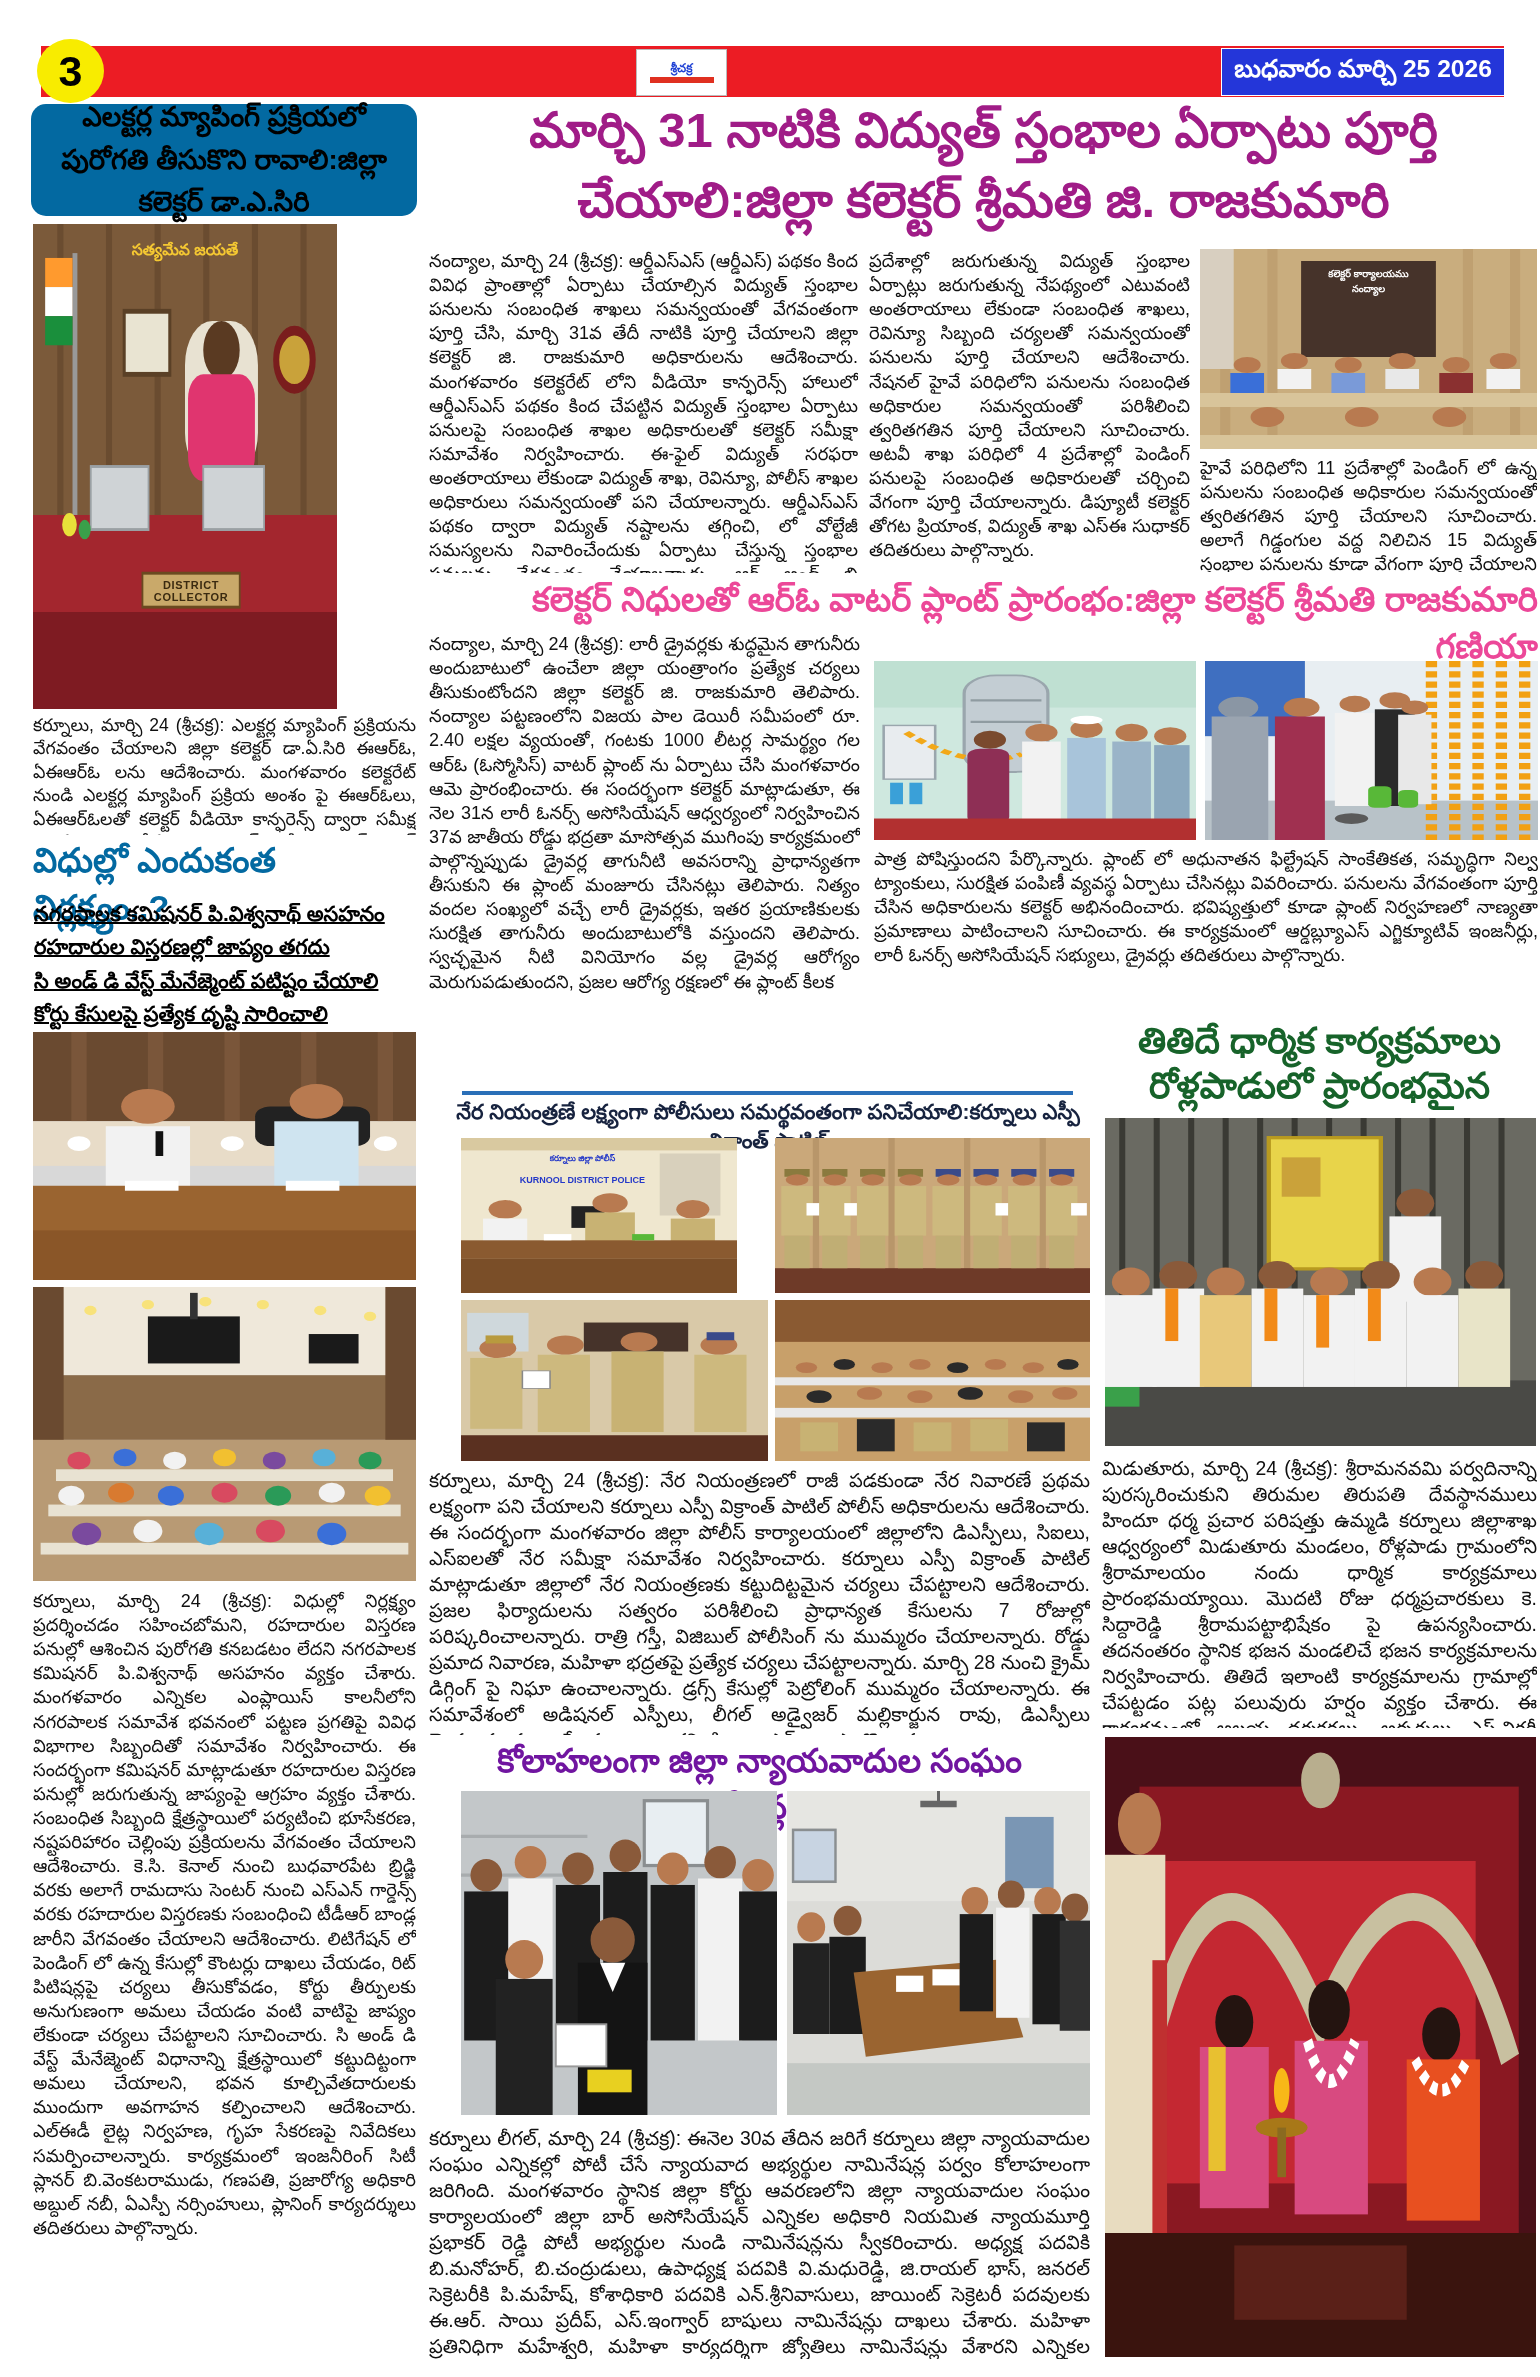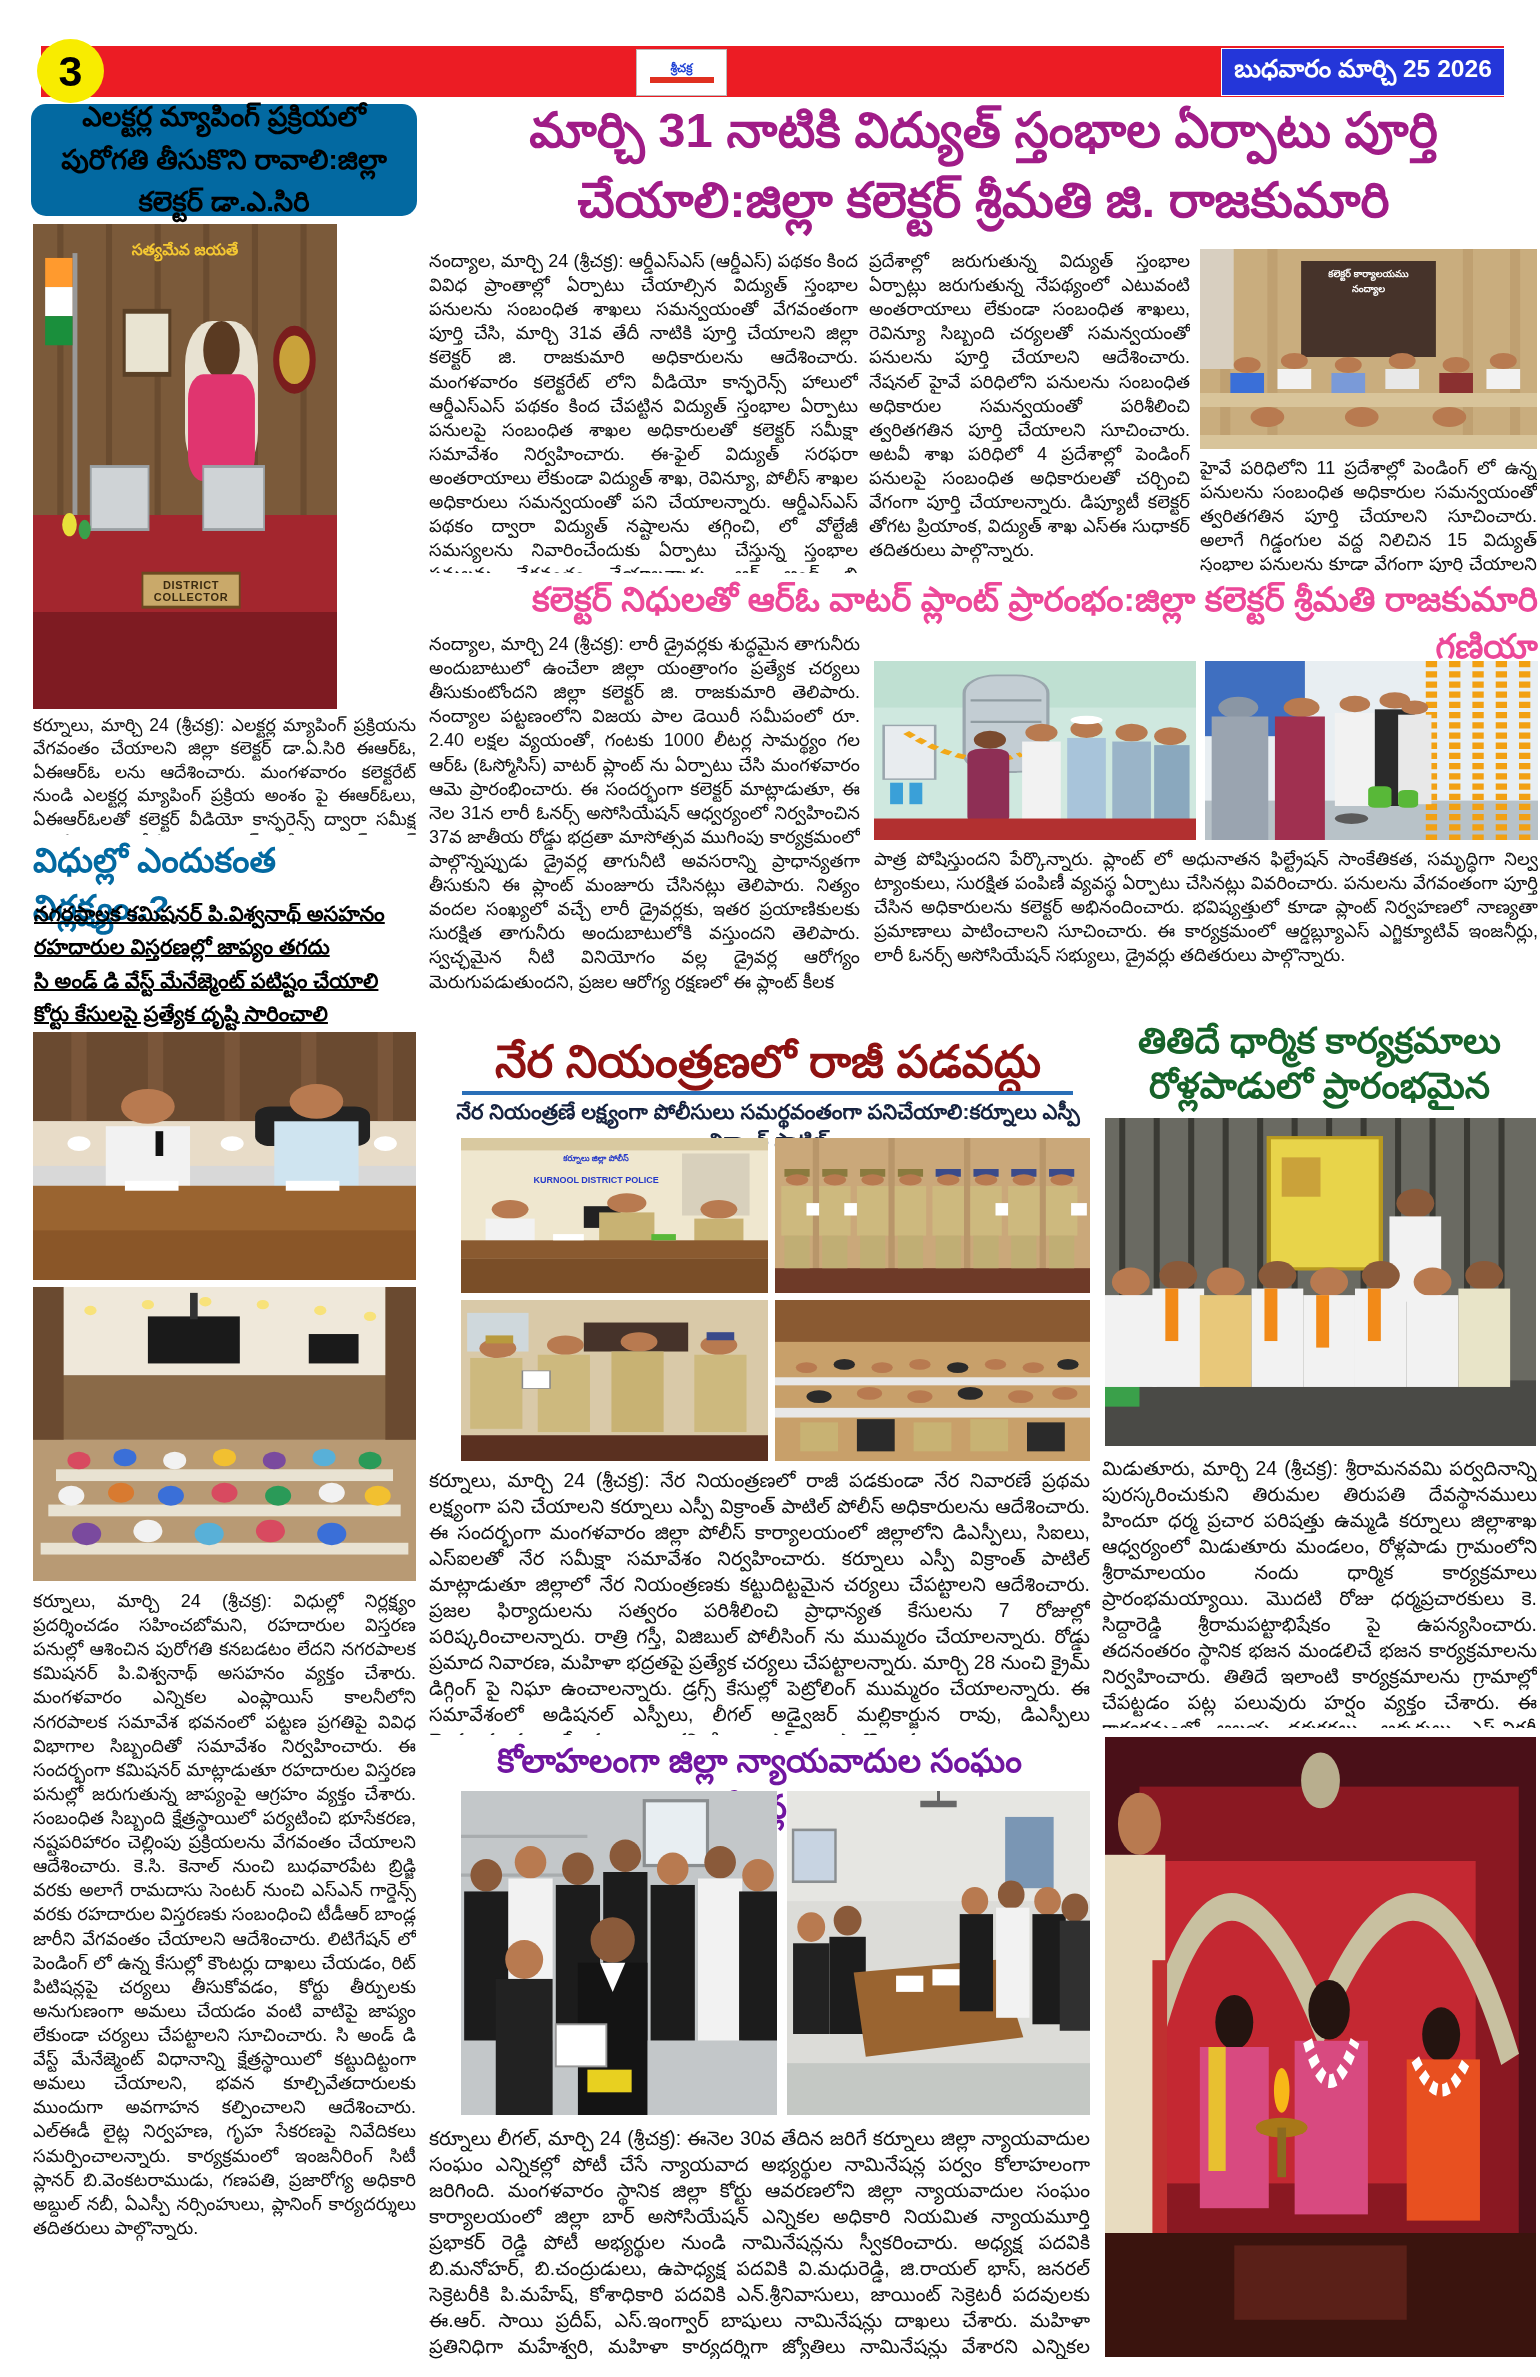--- a/index.html
+++ b/index.html
@@ -287,25 +287,24 @@
       <g fill="#58b838">
           <rect x="49" y="70" width="7" height="12" rx="2"></rect>
           <rect x="58" y="72" width="6" height="10" rx="2"></rect>
         </g>
       <ellipse cx="44" cy="88" rx="5" ry="3" fill="#5a5a5a"></ellipse>
     </svg>
   </div>
 
   <div class="abs txt" style="left:874px;top:847px;width:664px;height:166px;">పాత్ర పోషిస్తుందని పేర్కొన్నారు. ప్లాంట్ లో అధునాతన ఫిల్ట్రేషన్ సాంకేతికత, సమృద్ధిగా నిల్వ ట్యాంకులు, సురక్షిత పంపిణీ వ్యవస్థ ఏర్పాటు చేసినట్లు వివరించారు. పనులను వేగవంతంగా పూర్తి చేసిన అధికారులను కలెక్టర్ అభినందించారు. భవిష్యత్తులో కూడా ప్లాంట్ నిర్వహణలో నాణ్యతా ప్రమాణాలు పాటించాలని సూచించారు. ఈ కార్యక్రమంలో ఆర్డబ్ల్యూఎస్ ఎగ్జిక్యూటివ్ ఇంజనీర్లు, లారీ ఓనర్స్ అసోసియేషన్ సభ్యులు, డ్రైవర్లు తదితరులు పాల్గొన్నారు.</div>
 
-  <div class="abs crhead">నేర నియంత్రణలో రాజీ పడవద్దు</div>
   <div class="abs crrule"></div>
   <div class="abs crsub">నేర నియంత్రణే లక్ష్యంగా పోలీసులు సమర్థవంతంగా పనిచేయాలి:కర్నూలు ఎస్పీ విక్రాంత్ పాటిల్</div>
 
-  <div class="photo" style="left:461px;top:1138px;width:307px;height:155px;">
+  <div class="photo" style="left:461px;top:1138px;width:276px;height:155px;">
     <svg viewBox="0 0 100 100" preserveAspectRatio="none">
       <rect width="100" height="100" fill="#efe7cf"></rect>
       <rect width="100" height="8" fill="#d9c9a0"></rect>
       <rect x="72" y="10" width="22" height="40" fill="#d8d0bc"></rect>
       <rect x="40" y="44" width="12" height="14" fill="#222"></rect>
       <circle cx="16" cy="46" r="6" fill="#b87a50"></circle>
         <rect x="8" y="52" width="16" height="16" fill="#f2f2f2"></rect>
       <circle cx="54" cy="42" r="6.4" fill="#b87a50"></circle>
         <rect x="45" y="48" width="18" height="20" fill="#c8b273"></rect>
       <circle cx="84" cy="46" r="6" fill="#b87a50"></circle>

